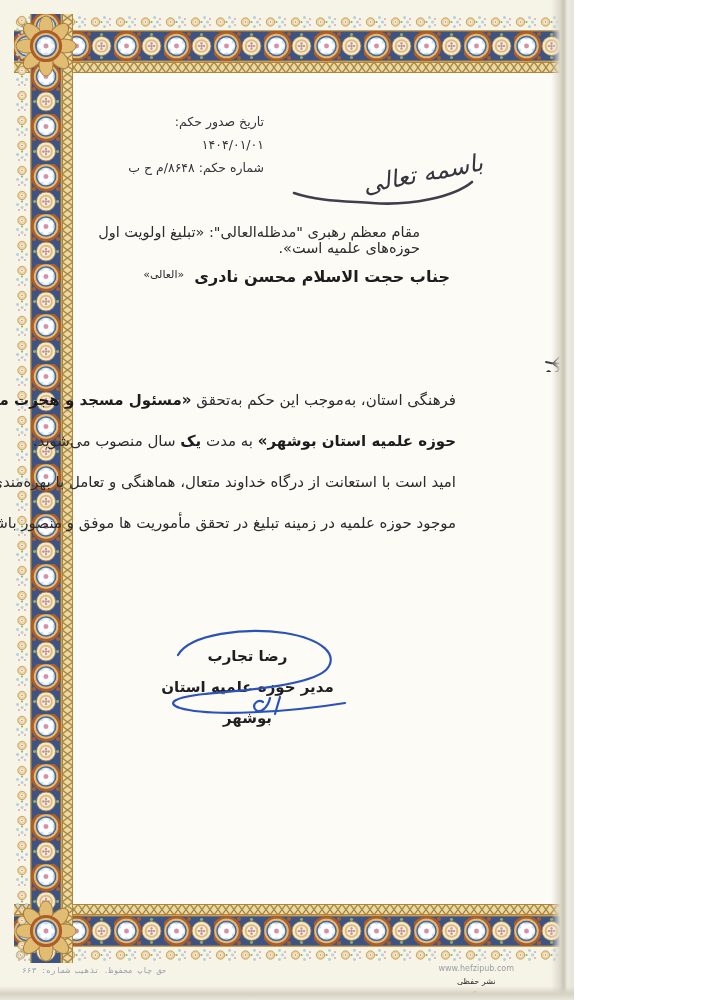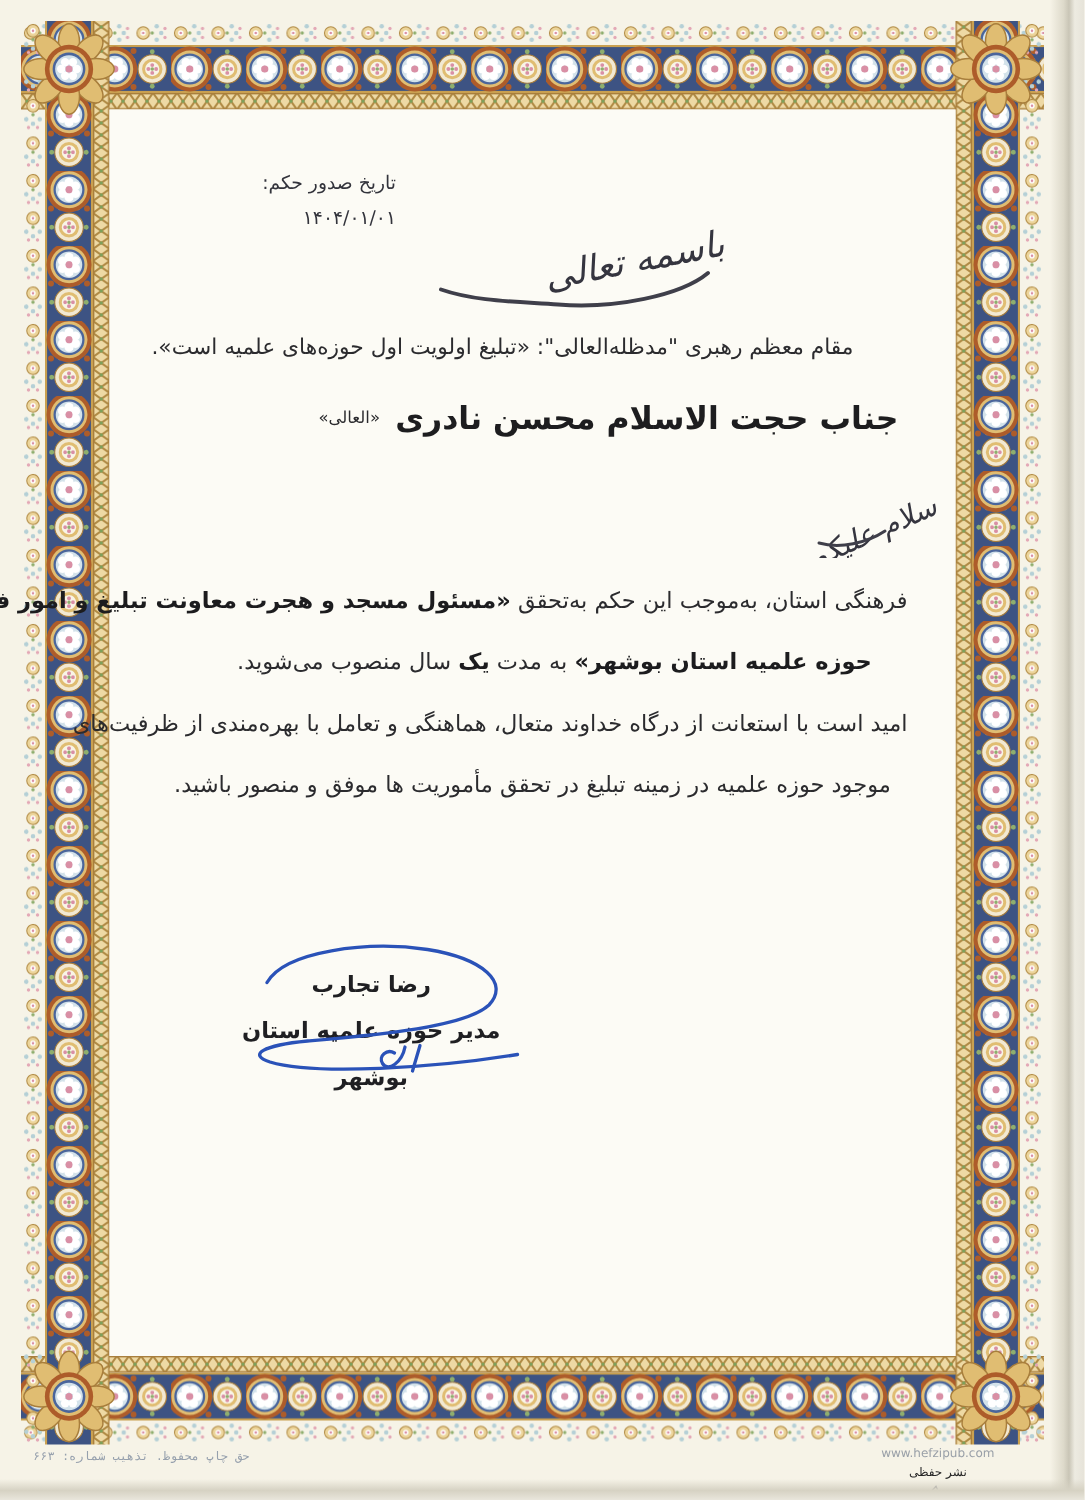--- a/index.html
+++ b/index.html
@@ -1,32 +1,32 @@
 <!DOCTYPE html>
 <html lang="fa"><head>
 <meta charset="utf-8">
 <style>
   html,body{margin:0;padding:0;}
-  #stage{position:relative;width:723px;height:1000px;overflow:hidden;
+  #stage{position:relative;width:574px;height:1000px;overflow:hidden;
          background:#efece1;font-family:"DejaVu Sans",sans-serif;}
   #paper{position:absolute;inset:0;background:#f6f3e7;}
   svg.frame{position:absolute;left:0;top:0;pointer-events:none;}
   
   .edge-right{position:absolute;top:0;right:0;width:23px;height:100%;
     background:linear-gradient(to right,rgba(0,0,0,0) 0%, #ddd9ca 40%, #c9c5b6 55%, #edebe1 72%, #e6e3d9 100%);}
   .edge-bottom{position:absolute;left:0;bottom:0;width:100%;height:14px;
     background:linear-gradient(to bottom,rgba(0,0,0,0) 0%, #d6d2c3 55%, #e9e6dc 100%);}
   
   .fa{direction:rtl;color:#262626;}
   #date-block{position:absolute;left:126px;top:110px;width:138px;
     font-size:12.5px;line-height:23px;text-align:right;color:#33343c;}
   #quote-line{position:absolute;left:90px;right:118px;top:224px;
     font-size:14.5px;text-align:right;padding-right:36px;color:#2b2b2e;}
   #addressee{position:absolute;left:90px;right:118px;top:267px;text-align:right;padding-right:6px;}
-  #addressee .name{font-weight:bold;font-size:21px;color:#1d1d1f;}
+  #addressee .name{font-weight:bold;font-size:16px;color:#1d1d1f;}
   #addressee .hon{font-size:11px;color:#2b2b2e;position:relative;top:-4px;margin-right:5px;}
   #body-text{position:absolute;left:90px;right:118px;top:380px;
     font-size:15px;line-height:41px;color:#2b2b2e;}
   #body-text .ln{white-space:nowrap;}
   .al-r{text-align:right;}
   .al-l{text-align:left;}
   .ind-72{padding-left:0;margin-left:68px;}
   .ind-28{margin-left:26px;}
   .b{font-weight:bold;color:#1c1c1e;}
   #sig-text{position:absolute;left:135px;top:641px;width:225px;text-align:center;
@@ -155,20 +155,21 @@
     <rect x="73" y="73" width="564" height="831" fill="#fcfbf5"></rect>
 
     <use href="#cornerRose" transform="translate(46,46) scale(1.4)"></use>
     <use href="#cornerRose" transform="translate(664,46) scale(1.4)"></use>
     <use href="#cornerRose" transform="translate(46,931) scale(1.4)"></use>
     <use href="#cornerRose" transform="translate(664,931) scale(1.4)"></use>
   </svg>
 
   <div id="date-block" class="fa">
     <div>تاریخ صدور حکم: ۱۴۰۴/۰۱/۰۱</div>
+    <div>شماره حکم: ۸۶۴۸/م ح ب</div>
   </div>
 
   <svg width="220" height="70" style="position:absolute;left:272px;top:140px;">
     <text class="callig" x="212" y="30" text-anchor="end" font-size="24" transform="rotate(-11 212 30)">باسمه تعالی</text>
     <path d="M200,42 C182,57 138,66 100,63 C72,61 45,61 22,53" fill="none" stroke="#3f3f4a" stroke-width="2.6" stroke-linecap="round"></path>
   </svg>
 
   <div id="quote-line" class="fa">مقام معظم رهبری "مدظله‌العالی": «تبلیغ اولویت اول حوزه‌های علمیه است».</div>
 
   <div id="addressee" class="fa">

